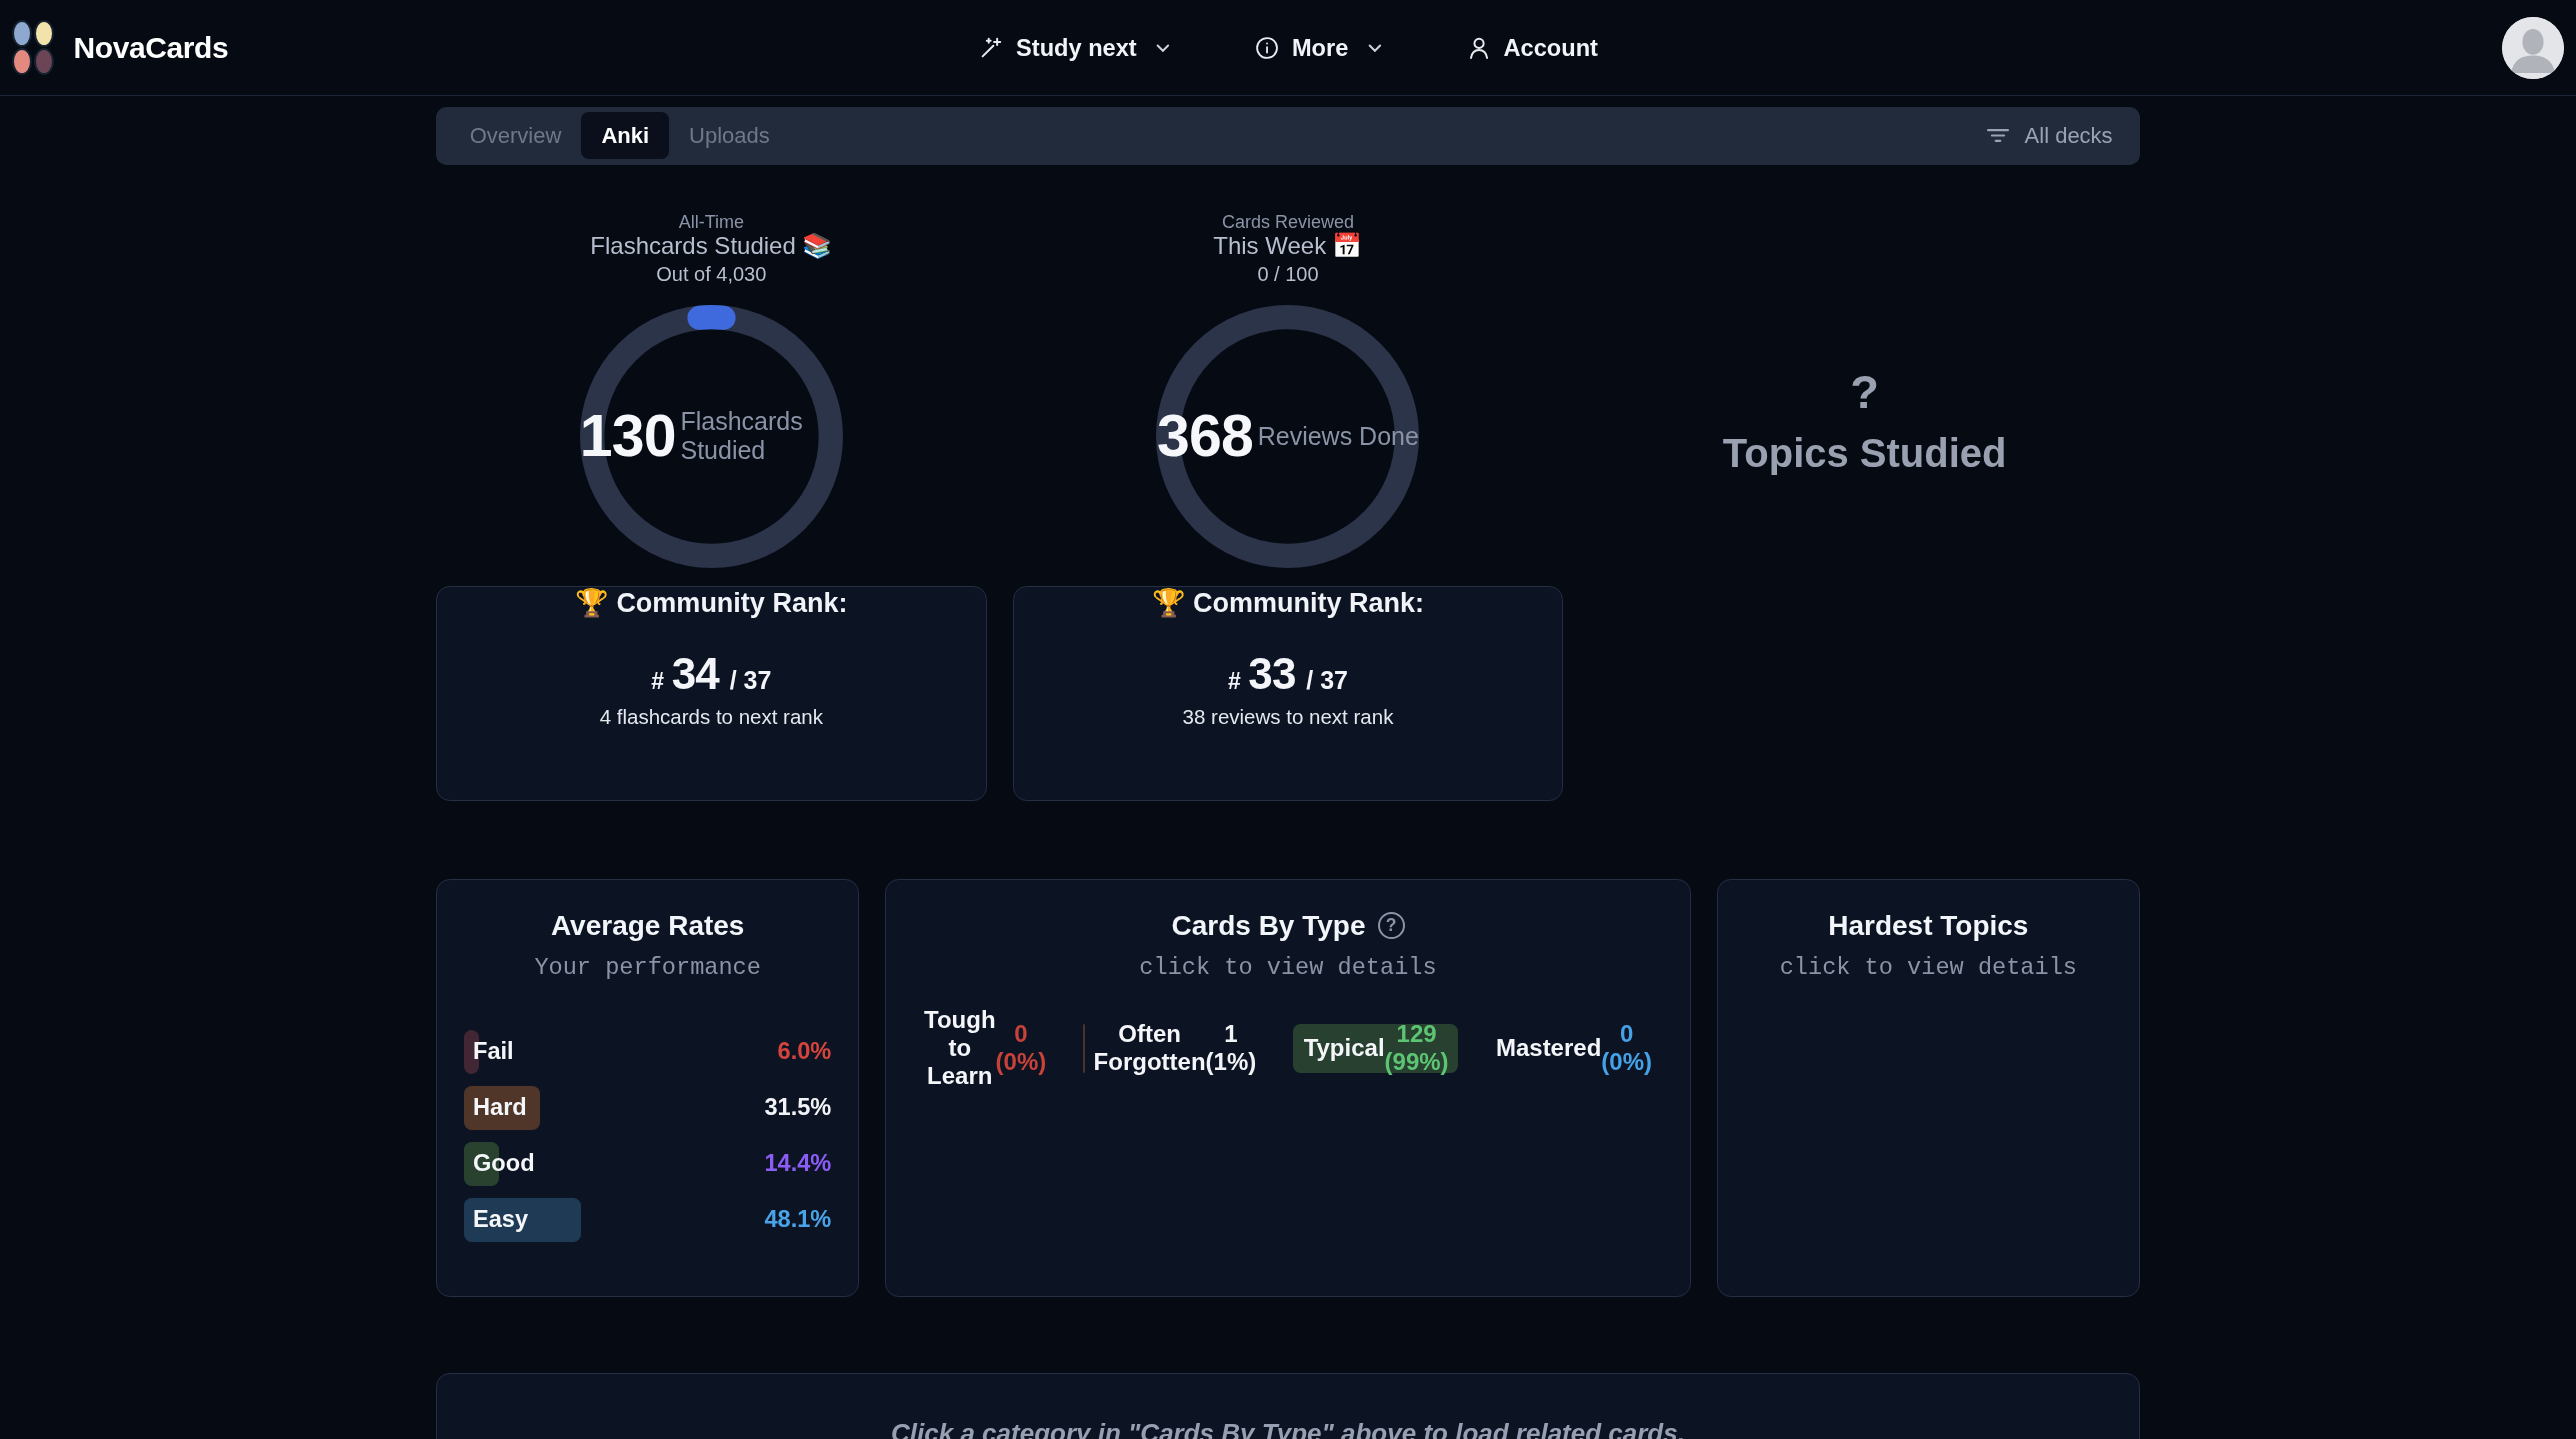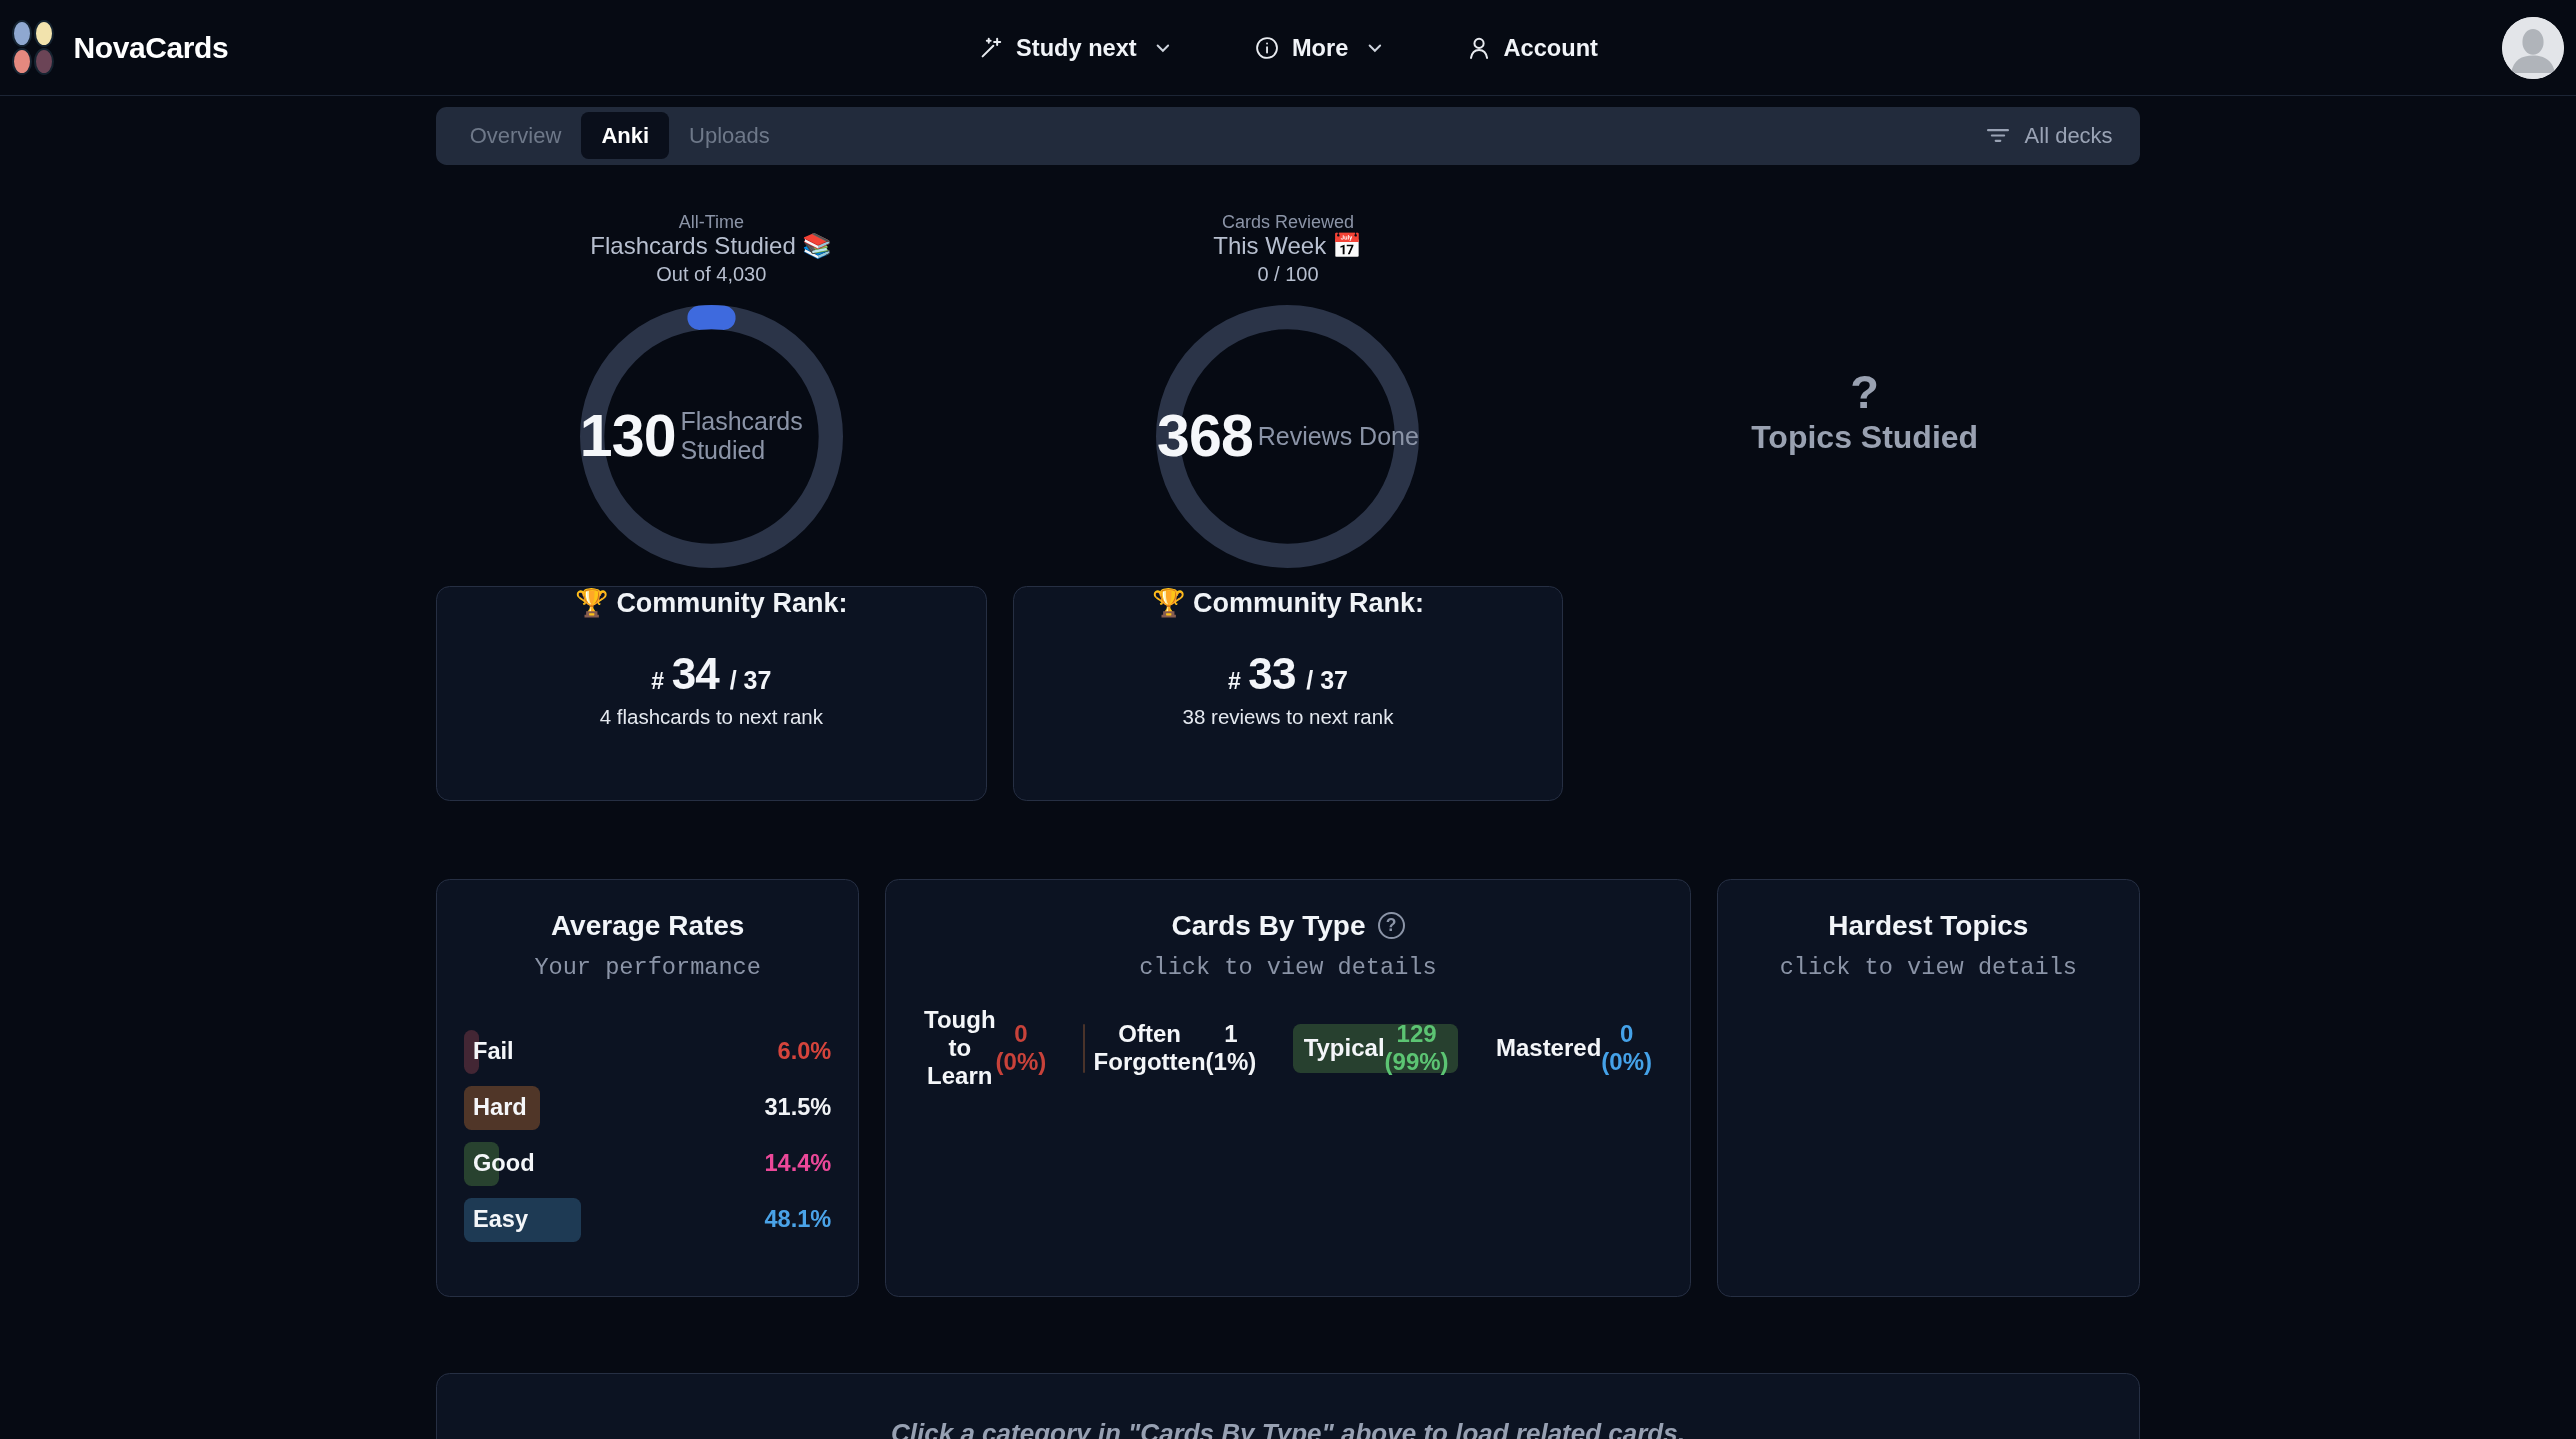--- a/index.html
+++ b/index.html
@@ -49,21 +49,21 @@
   .stat-title { font-size:24px; line-height:28px; color:#b7bfcf; }
   .stat-sub { font-size:20px; line-height:28px; color:#b7bfcf; }
   .ring-wrap { position:relative; margin-top:16.7px; width:263px; height:263px; }
   .ring-center {
     position:absolute; inset:0; display:flex; flex-direction:row;
     align-items:center; justify-content:center; gap:4.6px;
   }
   .ring-value { font-size:59px; font-weight:bold; color:#f5f7fa; letter-spacing:-0.8px; }
   .ring-label { font-size:25px; color:#8b94a7; }
   .topics-q { margin-top:152px; font-size:47px; font-weight:bold; color:#99a1b1; }
-  .topics-label { font-size:32px; font-weight:bold; color:#99a1b1; }
+  .topics-label { margin-top:12px; font-size:40px; font-weight:bold; color:#99a1b1; }
   
   .ranks { margin-top:18px; }
   .card {
     background:#0c1322; border:1.5px solid #262f43; border-radius:13.7px;
   }
   .rank-card { height:215px; display:flex; flex-direction:column; align-items:center; }
   .rank-title { font-size:27px; font-weight:bold; color:#f0f3f7; }
   .rank-number { margin-top:30px; display:flex; align-items:baseline; gap:7.6px; color:#f3f5f9; }
   .rank-hash { font-size:23px; font-weight:bold; }
   .rank-value { font-size:44px; font-weight:bold; letter-spacing:-0.8px; }
@@ -250,21 +250,21 @@
           <span class="rate-value" style="color: rgb(213, 68, 60);">6.0%</span>
         </div>
         <div class="rate-row">
           <div class="rate-bar" style="width: 20.79%; background: rgb(80, 54, 40);"></div>
           <span class="rate-label">Hard</span>
           <span class="rate-value" style="color: rgb(241, 243, 246);">31.5%</span>
         </div>
         <div class="rate-row">
           <div class="rate-bar" style="width: 9.504%; background: rgb(40, 66, 47);"></div>
           <span class="rate-label">Good</span>
-          <span class="rate-value" style="color: #ec4899;">14.4%</span>
+          <span class="rate-value" style="color: #8b5cf6;">14.4%</span>
         </div>
         <div class="rate-row">
           <div class="rate-bar" style="width: 31.746%; background: rgb(30, 58, 84);"></div>
           <span class="rate-label">Easy</span>
           <span class="rate-value" style="color: rgb(74, 163, 232);">48.1%</span>
         </div>
       </div>
     </div>
 
     <div class="card panel">

